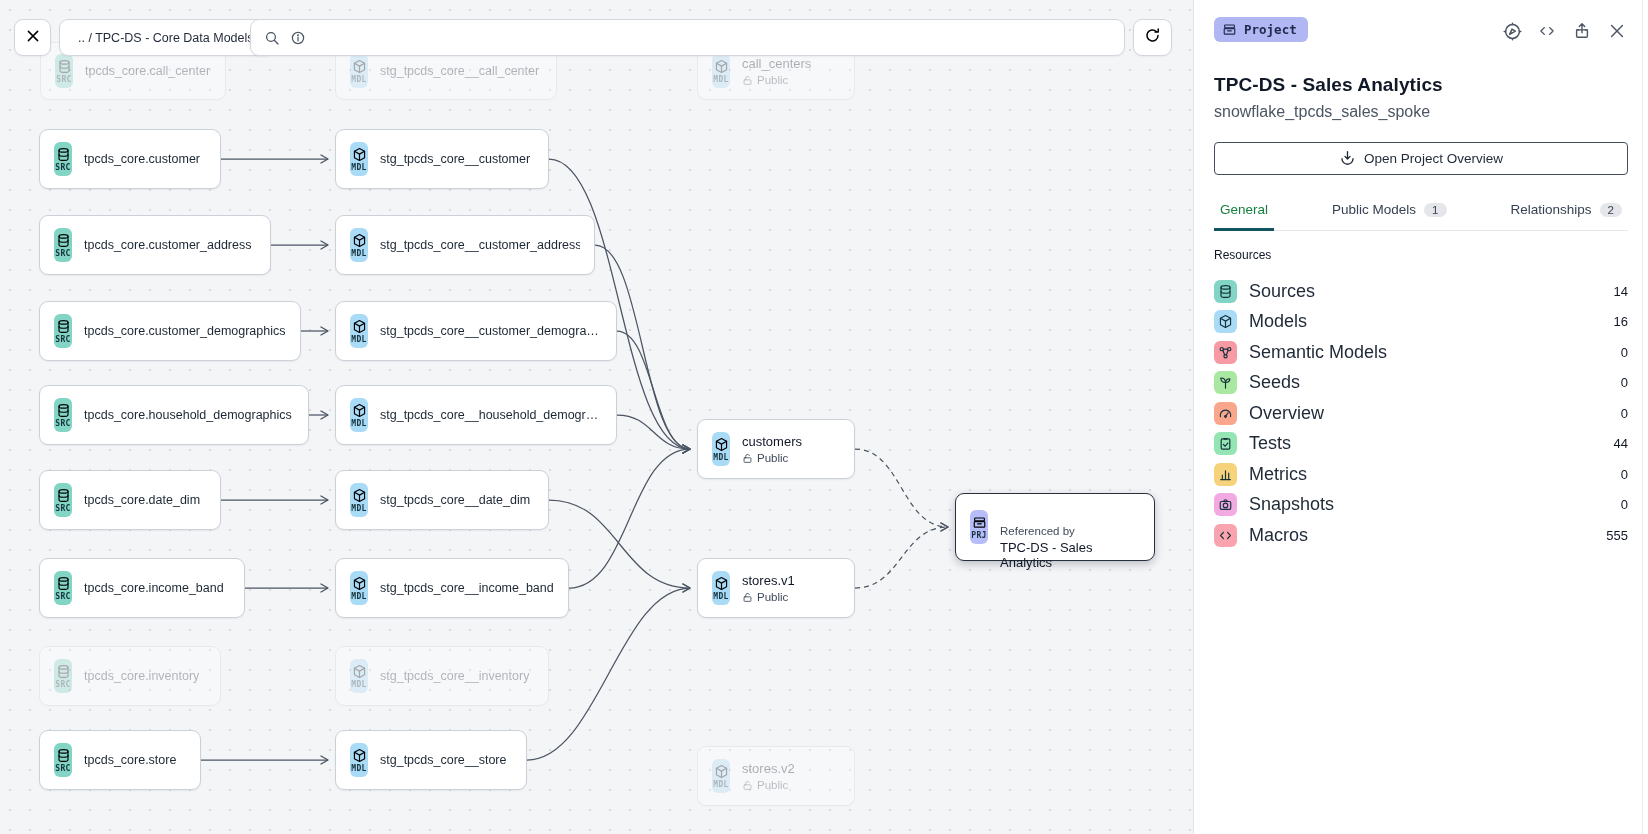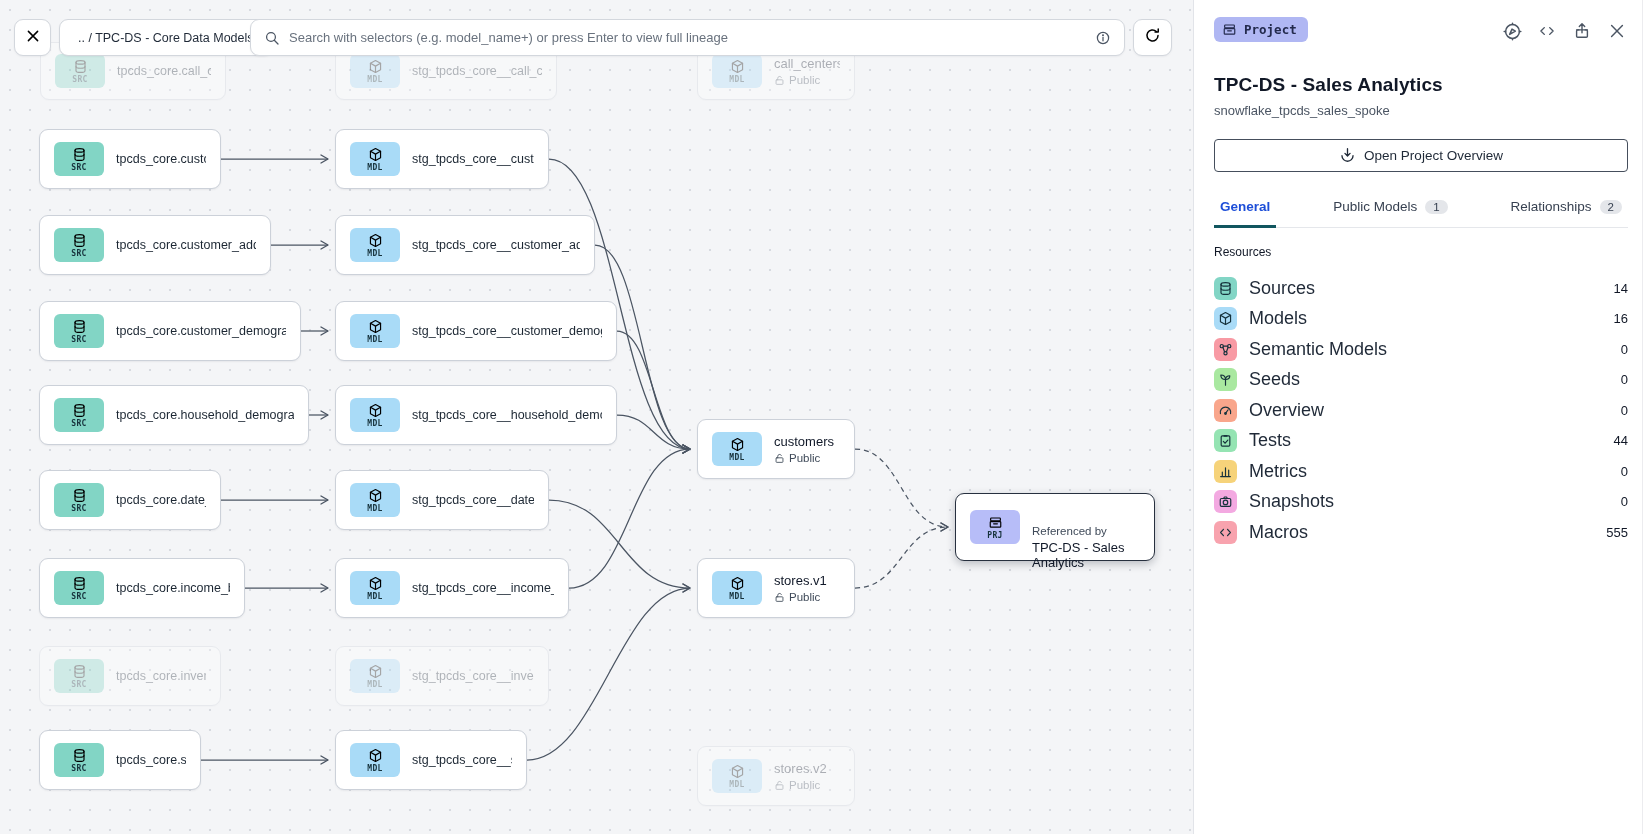--- a/index.html
+++ b/index.html
@@ -12,21 +12,21 @@
     background-color:#f4f5f7;
     background-image:radial-gradient(#d7dae0 1.1px, transparent 1.1px);
     background-size:20px 20px; overflow:hidden; }
   #edges { position:absolute; left:0; top:0; z-index:1; pointer-events:none; }
 
   .node { position:absolute; z-index:2; display:flex; align-items:center; gap:12px;
     background:#fff; border:1px solid #ccd1d9; border-radius:9px; padding:0 14px;
     box-shadow:0 1px 2px rgba(16,24,40,.06); cursor:pointer; }
   .node.faded { opacity:.32; }
   .node.selected { border:1.6px solid #27303f; box-shadow:0 3px 8px rgba(16,24,40,.25); }
-  .nbadge { flex:0 0 auto; width:50px; border-radius:6px; display:flex; flex-direction:column;
+  .nbadge { flex:0 0 auto; width:18px; border-radius:6px; display:flex; flex-direction:column;
     align-items:center; justify-content:center; padding:5px 0 4px; }
   .nbadge svg { display:block; }
   .nbadge .bt { font-family:"DejaVu Sans Mono", monospace; font-size:8px; font-weight:bold;
     color:#16323c; letter-spacing:.4px; margin-top:1px; }
   .nlabel { font-size:12.5px; color:#1c2733; white-space:nowrap; overflow:hidden; }
   .ncol { display:flex; flex-direction:column; justify-content:center; gap:3px; overflow:hidden; }
   .nsub { display:flex; align-items:center; gap:4px; font-size:11.5px; color:#3f4a59; }
   .nnote { font-size:11.5px; color:#3f4a59;margin-top:40px; }
   .nname { font-size:13px; color:#101828; }
 
@@ -46,28 +46,28 @@
     border-left:1px solid #e2e4e9; z-index:6; padding:17px 20px 0 20px; }
   #panel:after { content:""; position:absolute; right:5px; top:0; bottom:0; width:1px; background:#ececef; }
   .panel-top { display:flex; align-items:flex-start; justify-content:space-between; }
   #res-chip { display:inline-flex; align-items:center; gap:7px; background:#b0b7f3;
     border-radius:6px; padding:5px 11px 5px 8px; font-family:"DejaVu Sans Mono", monospace;
     font-size:12.5px; font-weight:bold; color:#232a4d; }
   .panel-icons { display:flex; align-items:center; gap:13px; padding-top:3px; }
   .pic { width:22px; height:22px; display:flex; align-items:center; justify-content:center;
     color:#4b5563; cursor:pointer; }
   #panel-title { margin-top:32px; font-size:19px; font-weight:bold; color:#111827; letter-spacing:.1px; }
-  #panel-sub { margin-top:7px; font-size:13px; color:#4b5563; }
+  #panel-sub { margin-top:7px; font-size:16px; color:#4b5563; }
   #overview-btn { margin-top:21px; width:100%; height:33px; border:1px solid #454e5c; border-radius:4px;
     background:#fff; display:flex; align-items:center; justify-content:center; gap:8px;
     font-size:13.5px; color:#1f2937; cursor:pointer; font-family:"Liberation Sans", sans-serif; }
   #tabs { margin-top:21px; display:flex; justify-content:space-between; border-bottom:1px solid #e5e7eb; }
   .tab { display:flex; align-items:center; gap:8px; padding:6px 6px 11px 6px; font-size:13.5px;
     color:#374151; cursor:pointer; border-bottom:3px solid transparent; margin-bottom:-1px; }
-  .tab.active { color:#1d4ed8; font-weight:bold; border-bottom-color:#11565f; }
+  .tab.active { color:#15803d; font-weight:normal; border-bottom-color:#11565f; }
   .tab .count { background:#e4e6ea; color:#374151; border-radius:10px; padding:1px 8px;
     font-size:11.5px; font-weight:normal; }
   #resources-label { margin-top:17px; font-size:12px; font-weight:normal; color:#111827; }
   #resource-list { margin-top:14px; }
   .rrow { display:flex; align-items:center; gap:12px; height:30.5px; cursor:pointer; }
   .rtile { width:23px; height:23px; border-radius:6px; display:flex; align-items:center;
     justify-content:center; color:#16323c; flex:0 0 auto; }
   .rlabel { font-size:18px; color:#1f2937; flex:1; }
   .rvalue { font-size:13px; font-weight:normal; color:#111827; }
 </style>
@@ -393,21 +393,20 @@
   <div class="tb" id="breadcrumb">
     <span>.. / TPC-DS - Core Data Models</span>
   </div>
   <div class="tb" id="searchbar">
     <span class="pic" style="width:18px;height:18px">
         <svg width="16" height="16" viewBox="0 0 16 16" fill="none" stroke="currentColor" stroke-width="1.25" stroke-linecap="round" stroke-linejoin="round">
           <circle cx="7" cy="7" r="4.4"></circle>
           <path d="M10.3 10.3L14 14"></path>
         </svg>
       </span>
-    <input type="text" placeholder="Search with selectors (e.g. model_name+) or press Enter to view full lineage" style="">
     <span class="pic" style="width:18px;height:18px">
         <svg width="16" height="16" viewBox="0 0 16 16" fill="none" stroke="currentColor" stroke-width="1.25" stroke-linecap="round" stroke-linejoin="round">
           <circle cx="8" cy="8" r="5.6"></circle>
           <path d="M8 7.4v3.4"></path>
           <circle cx="8" cy="5.2" r=".4" fill="currentColor"></circle>
         </svg>
       </span>
   </div>
   <div class="tb" id="btn-refresh">
     <span><svg width="17" height="17" viewBox="0 0 16 16" fill="none" stroke="currentColor" stroke-width="1.25" stroke-linecap="round" stroke-linejoin="round">

